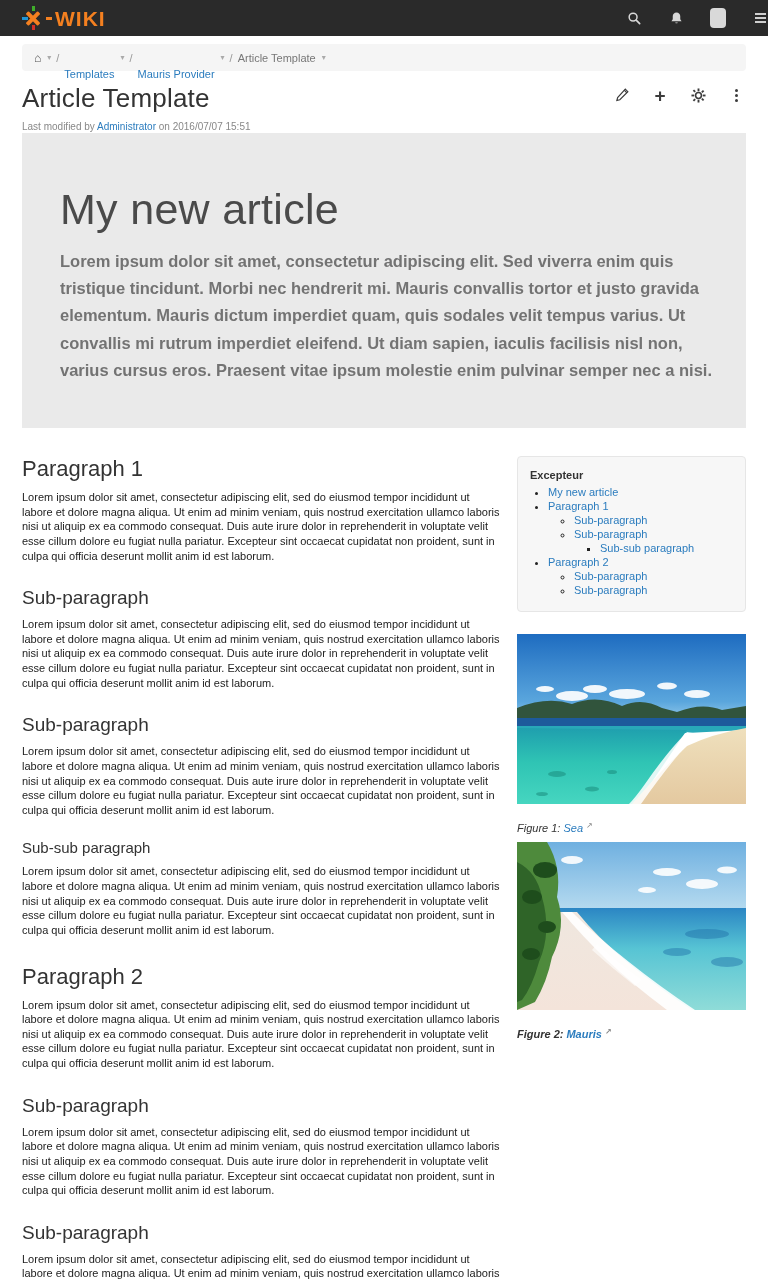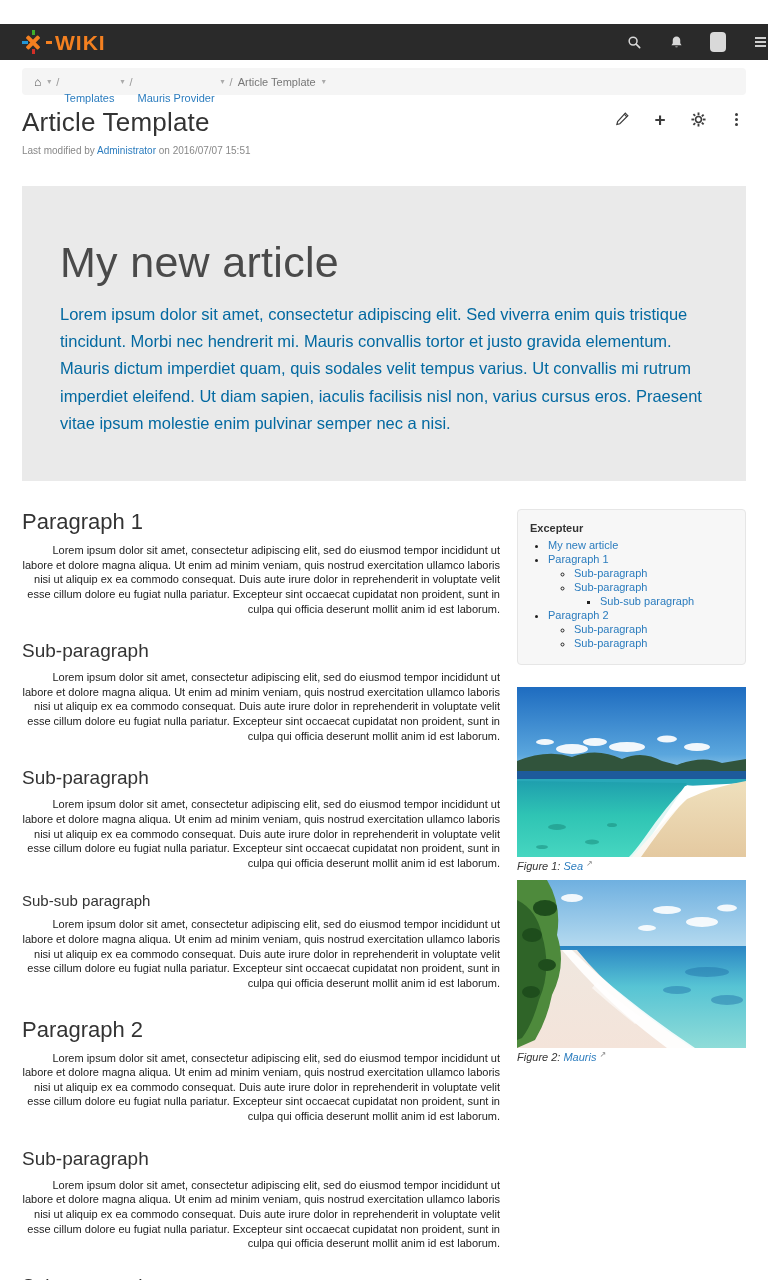--- a/index.html
+++ b/index.html
@@ -6,21 +6,21 @@
   html,body { width:768px; }
   body {
     font-family:"Liberation Sans","DejaVu Sans",sans-serif;
     background:#ffffff; color:#222;
     height:1280px; overflow:hidden;
     display:flex; flex-direction:column;
   }
   
   .navbar {
     height:36px; background:#2a2a2a; display:flex; align-items:center;
-    padding:0 0 0 22px; flex-shrink:0;margin-top:24px;
+    padding:0 0 0 22px; flex-shrink:0;
   }
   .logo { display:flex; align-items:center; gap:2px; }
   .logo-x { position:relative; width:22px; height:24px; }
   .logo-x i { position:absolute; display:block; }
   .lx-d1 { width:4px; height:17px; background:#f48020; left:9px; top:4px; transform:rotate(45deg); border-radius:1px; }
   .lx-d2 { width:4px; height:17px; background:#f48020; left:9px; top:4px; transform:rotate(-45deg); border-radius:1px; }
   .lx-green { width:3px; height:5px; background:#3fae2a; left:10px; top:0; }
   .lx-blue  { width:6px; height:3px; background:#2196d6; left:0; top:11px; }
   .lx-red   { width:3px; height:5px; background:#d22f27; left:10px; bottom:0; }
   .logo-dash { width:6px; height:3px; background:#f48020; margin-right:1px; }
@@ -42,56 +42,56 @@
     padding:0 12px; font-size:11px; color:#888; gap:5px;
   }
   .breadcrumb a { color:#2b7cbe; text-decoration:none;margin-top:33px; }
   .crumb-caret { color:#aaa; font-size:8px; margin-left:1px; }
   .crumb-sep { color:#999; }
   .crumb-current { color:#777; }
   .home-ico { color:#555; font-size:12px; line-height:1; }
   
   .page-header { padding:12px 22px 0 22px; position:relative; }
   .page-title { font-size:26px; font-weight:400; color:#333; letter-spacing:.2px; }
-  .page-meta { font-size:10px; color:#888; margin-top:7px; padding-bottom:30px; }
+  .page-meta { font-size:10px; color:#888; margin-top:7px; padding-bottom:1px; }
   .page-meta a { color:#2b7cbe; text-decoration:none; }
   .page-actions { position:absolute; right:24px; top:16px; display:flex; gap:22px; align-items:center; }
   .act { width:16px; height:16px; display:flex; align-items:center; justify-content:center;
          color:#4a4a4a; cursor:pointer; }
   .act-plus { font-size:19px; font-weight:bold; line-height:1; color:#3c3c3c; }
   .kebab { display:flex; flex-direction:column; gap:2px; }
   .kebab b { width:3px; height:3px; border-radius:50%; background:#3c3c3c; display:block; }
   
   .hero-wrap { padding:0 22px; }
   .hero { background:#eaeaea; padding:52px 30px 44px 38px; }
   .hero h1 { font-size:43px; font-weight:400; color:#4a4a4a; letter-spacing:.3px; margin-bottom:14px; }
-  .hero p { font-size:16.5px; line-height:1.65; color:#0369a1; }
+  .hero p { font-size:16.5px; line-height:1.65; color:#737373;font-weight:bold; }
   
   .main { display:flex; padding:28px 22px 0 22px; gap:17px; }
   .col-left { width:478px; flex-shrink:0; }
   .col-left h2 { font-size:22px; font-weight:400; color:#333; margin:26px 0 8px; }
   .col-left h2:first-child { margin-top:0; }
   .col-left h3 { font-size:19px; font-weight:400; color:#333; margin:24px 0 8px; }
   .col-left h4 { font-size:15px; font-weight:400; color:#333; margin:22px 0 8px; }
-  .col-left p { font-size:11px; line-height:1.33; color:#222; margin-bottom:6px;text-align:right; }
+  .col-left p { font-size:11px; line-height:1.33; color:#222; margin-bottom:6px; }
   .col-right { width:229px; flex-shrink:0; }
   
   .toc {
     background:#f7f7f7; border:1px solid #e6e6e6; border-radius:4px;
     padding:12px 12px 14px 12px; font-size:11px;
   }
   .toc-title { font-weight:bold; color:#333; margin-bottom:4px; font-size:11px; }
   .toc ul { margin-left:18px; }
   .toc ul ul { margin-left:26px; }
   .toc li { line-height:14px; }
   .toc a { color:#2b7cbe; text-decoration:none; }
   
   .figure { margin-top:22px; }
   .figure svg { display:block; width:229px; }
-  .fig-caption { font-size:11px; font-style:italic; color:#333; margin-top:3px;
+  .fig-caption { font-size:11px; font-style:italic; color:#333; margin-top:18px;
                  display:flex; gap:3px; }
   .fig-caption a { color:#2b7cbe; text-decoration:none; }
   .ext-ico { font-style:normal; color:#888; font-size:8px; line-height:1; }
 </style>
 </head>
 <body>
 
 <div class="navbar">
   <div class="logo">
     <span class="logo-x">
@@ -271,21 +271,21 @@
             <ellipse cx="95" cy="138" rx="5" ry="2"></ellipse>
         </g>
       </svg>
       <div class="fig-caption">
         <span>Figure 1:</span>
         <a href="#">Sea</a>
         <span class="ext-ico">↗</span>
       </div>
     </div>
 
-    <div class="figure" style="margin-top:8px;">
+    <div class="figure" style="margin-top:8px;font-weight:bold;">
       <svg viewBox="0 0 229 168" width="229" height="168" preserveAspectRatio="none">
         <defs>
           <linearGradient id="sky2" x1="0" y1="0" x2="0" y2="1">
             <stop offset="0" stop-color="#6fb0e0"></stop>
               <stop offset="1" stop-color="#b8dcf0"></stop>
           </linearGradient>
           <linearGradient id="sea2" x1="0" y1="0" x2="0" y2="1">
             <stop offset="0" stop-color="#2b86c4"></stop>
               <stop offset="0.4" stop-color="#57c4d4"></stop>
               <stop offset="1" stop-color="#8fdcd8"></stop>

